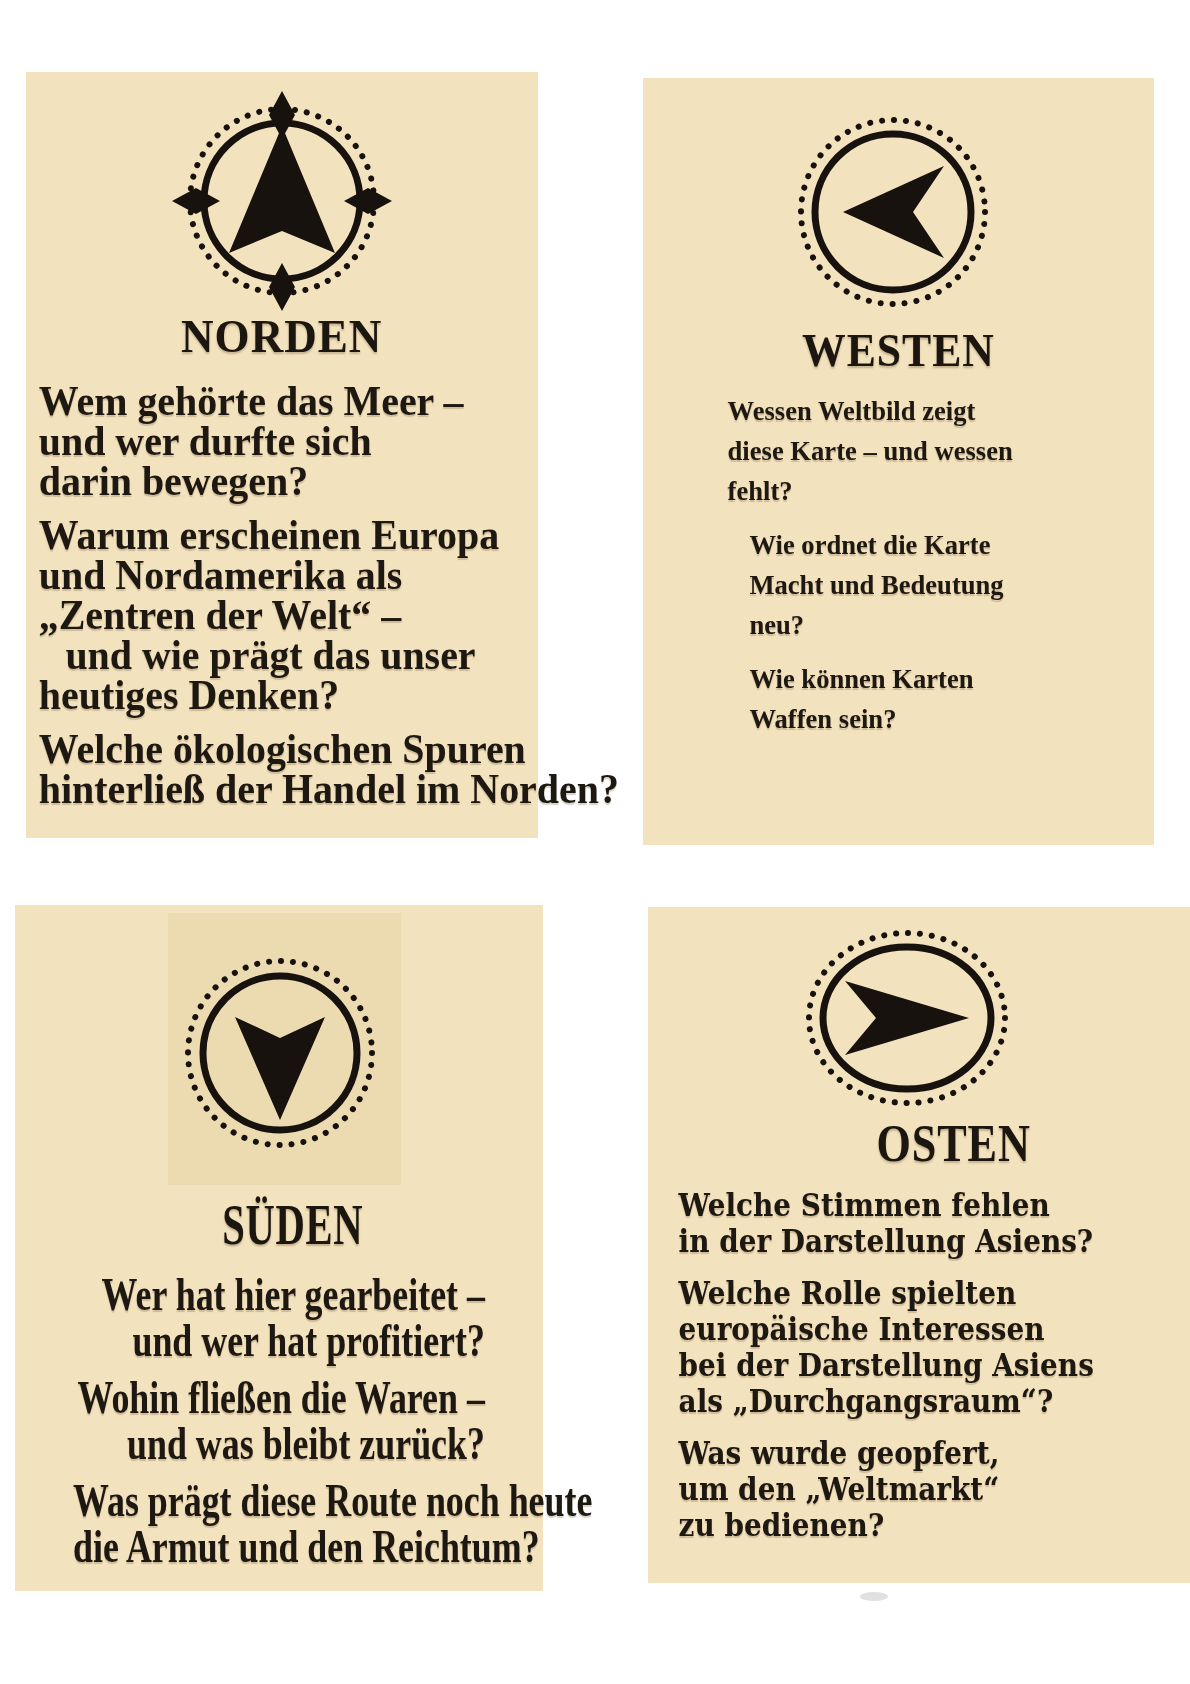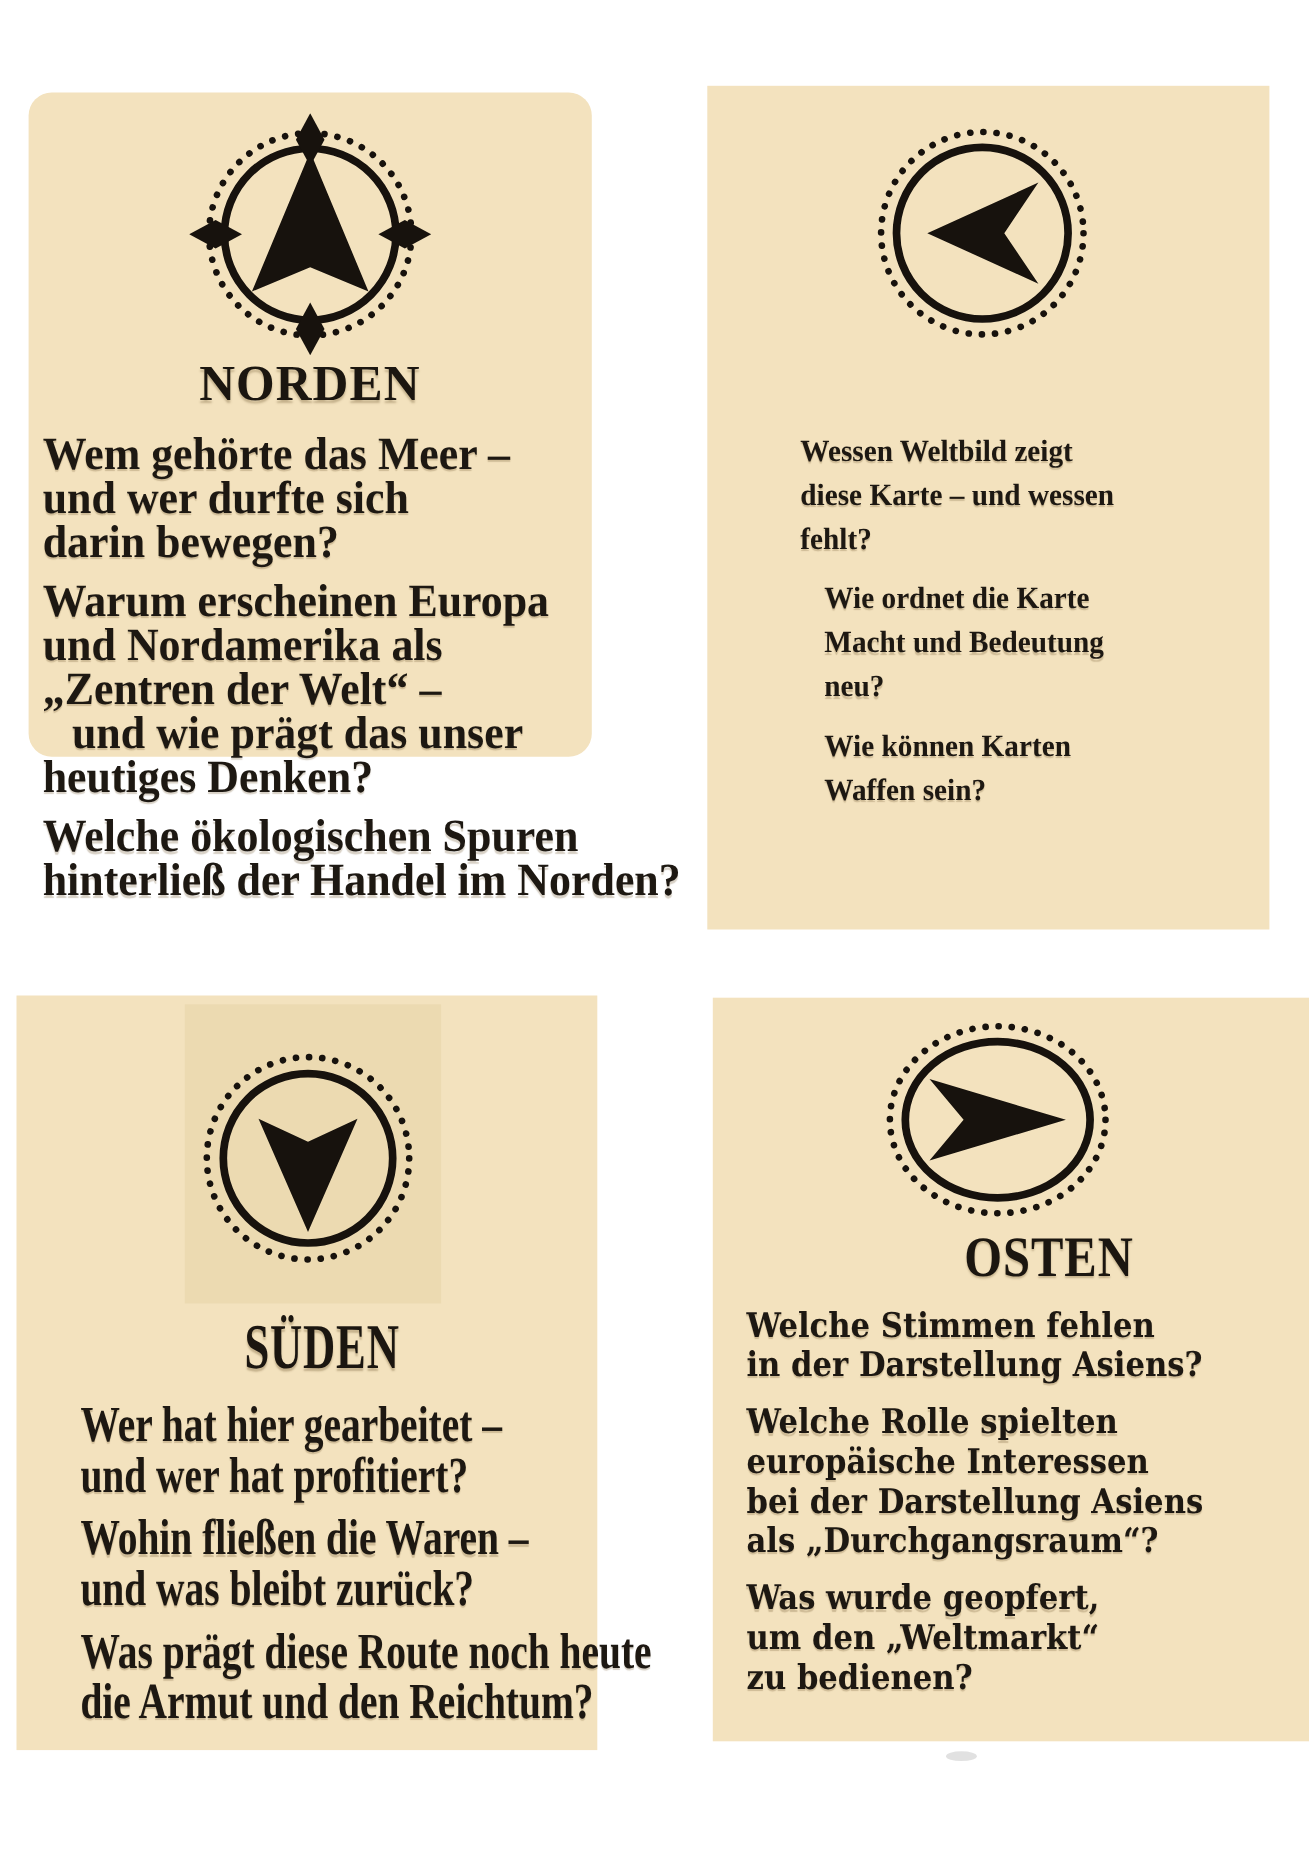--- a/index.html
+++ b/index.html
@@ -3,21 +3,21 @@
 <meta charset="utf-8">
 <style>
   html,body{margin:0;padding:0;}
   body{
     width:1190px;height:1684px;position:relative;background:#ffffff;
     font-family:"Liberation Serif", serif;overflow:hidden;
   }
   .card{
     position:absolute;background:#f3e2be;color:#1d1812;
   }
-  #card-norden{left:26px;top:84px;width:512px;height:604px;border-radius:21px;}
+  #card-norden{left:26px;top:72px;width:512px;height:766px;}
   #card-westen{left:643px;top:78px;width:511px;height:767px;}
   #card-sueden{left:15px;top:905px;width:528px;height:686px;}
   #card-osten {left:648px;top:907px;width:612px;height:676px;}
 
   .icon{position:absolute;}
   #card-norden .icon{left:146px;top:19px;}
   #card-westen .icon{left:140px;top:24px;}
   #card-sueden .icon{left:155px;top:38px;}
   #card-osten  .icon{left:149px;top:1px;}
   .icon polygon, .icon path{fill:#17120d;}
@@ -54,21 +54,21 @@
   #card-norden .body{top:309px;font-size:42px;line-height:40px;text-align:left;}
   #card-norden .para{transform:scaleX(.95);transform-origin:50% 0;}
   #card-norden .shift-r{transform:translateX(28px);}
 
   #card-westen .body{top:313px;font-size:28px;line-height:40px;text-align:left;}
   #card-westen .para{transform:scaleX(.95);transform-origin:0 0;}
   #card-westen .para-0{padding-left:89px;}
   #card-westen .para-1{padding-left:112px;}
   #card-westen .para-2{padding-left:112px;}
 
-  #card-sueden .body{top:367px;font-size:46px;line-height:46px;text-align:left;}
+  #card-sueden .body{top:367px;font-size:46px;line-height:46px;text-align:right;}
   #card-sueden .para{transform:scaleX(.78);transform-origin:50% 0;margin-bottom:11px;}
 
   #card-osten .body{
     top:280px;font-family:"DejaVu Serif", serif;font-size:31px;
     line-height:36px;text-align:left;
   }
   #card-osten .para{transform:scaleX(.90);transform-origin:50% 0;margin-bottom:16px;}
 
   .smudge{
     position:absolute;left:860px;top:1592px;width:28px;height:9px;
@@ -108,20 +108,21 @@
     </div>
   </div>
 </div>
 
 <div class="card" id="card-westen">
   <svg class="icon" width="220" height="220" viewBox="-110 -110 220 220" aria-hidden="true">
     <circle r="92" stroke-width="6" stroke-dasharray="0.1 11.95" stroke-linecap="round"></circle>
     <circle r="78" stroke-width="7"></circle>
     <polygon points="-50,0 51,-46 20,0 51,46"></polygon>
   </svg>
+  <h2 class="title"><span class="tx">WESTEN</span></h2>
   <div class="body">
     <div class="para para-0">
       <span class="line">Wessen Weltbild zeigt</span>
       <span class="line">diese Karte – und wessen</span>
       <span class="line">fehlt?</span>
     </div>
     <div class="para para-1">
       <span class="line">Wie ordnet die Karte</span>
       <span class="line">Macht und Bedeutung</span>
       <span class="line">neu?</span>

